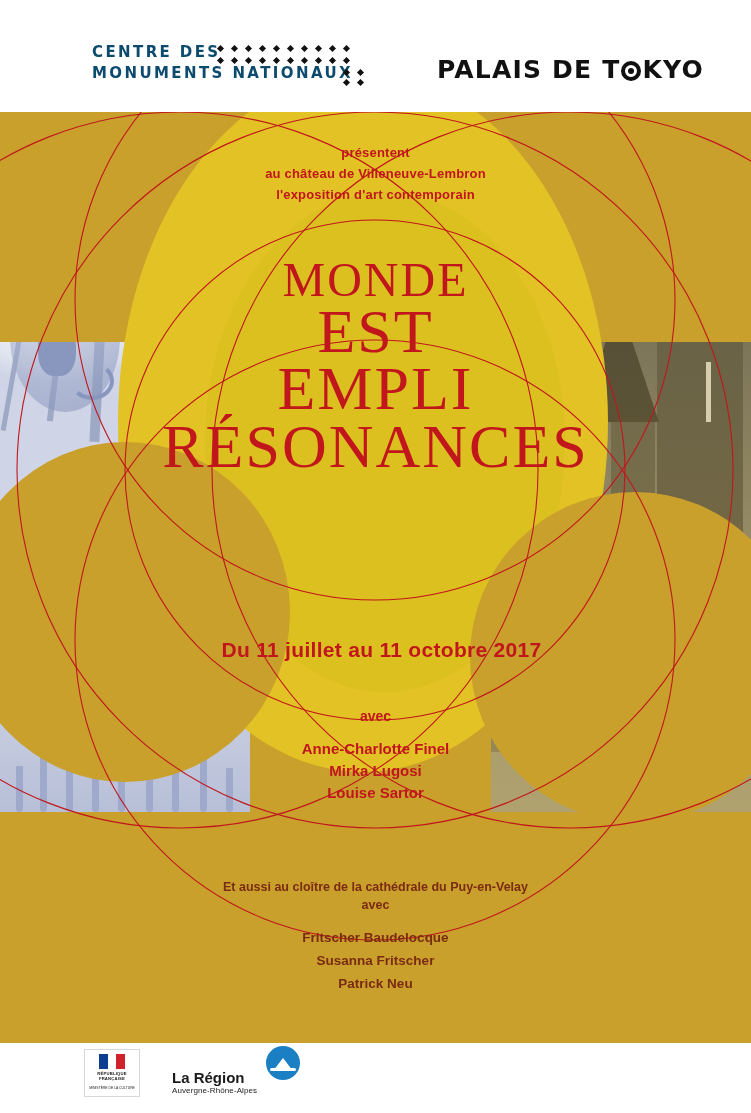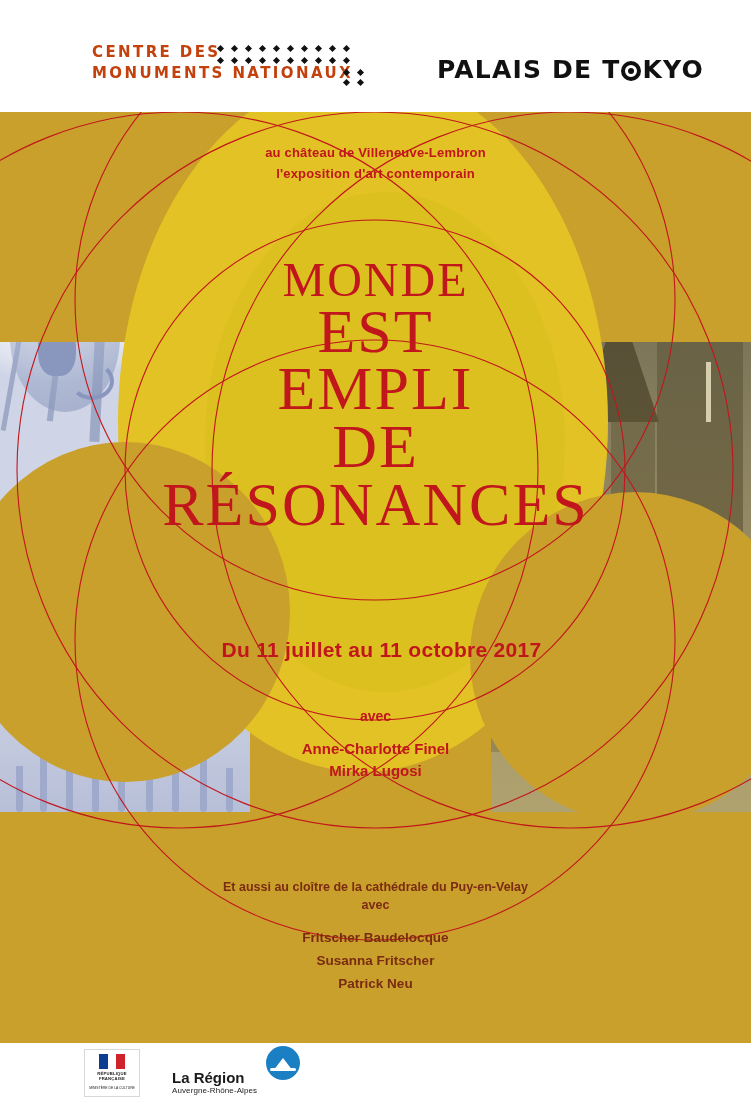--- a/index.html
+++ b/index.html
@@ -19,21 +19,21 @@
   }
 
   
   .header-band {
     position: absolute; top: 0; left: 0; width: 751px; height: 112px;
     background: #ffffff;
     z-index: 40;
   }
   .cmn-logo {
     position: absolute; left: 92px; top: 42px;
-    color: #c2410c; font-weight: bold; font-size: 15px;
+    color: #0c4a6e; font-weight: bold; font-size: 15px;
     letter-spacing: 2.4px; line-height: 21px;
     font-family: "DejaVu Sans", sans-serif;
   }
   .cmn-dots {
     position: absolute; left: 218px; top: 44px;
     width: 150px; height: 46px;
   }
   .cmn-dots span {
     position: absolute; width: 5px; height: 5px; background: #111;
     transform: rotate(45deg);
@@ -353,38 +353,39 @@
         <span style="left:140px;top:36px;"></span>
     </div>
     <div class="pdt-logo">
       <span>PALAIS DE T</span><span class="o-ring"></span><span>KY</span><span>O</span>
     </div>
   </div>
 
   <div class="text-layer">
 
     <div class="presente">
+      <div>présentent</div>
       <div>au château de Villeneuve-Lembron</div>
       <div>l'exposition d'art contemporain</div>
     </div>
 
     <div class="title">
       <div class="l2">MONDE</div>
       <div class="l3">EST</div>
       <div class="l4">EMPLI</div>
-      <div class="l5">DE</div>
       <div class="l6">RÉSONANCES</div>
     </div>
 
     <div class="dates">Du 11 juillet au 11 octobre 2017</div>
 
     <div class="avec1">avec</div>
     <div class="artists1">
       <div>Anne-Charlotte Finel</div>
       <div>Mirka Lugosi</div>
+      <div>Louise Sartor</div>
     </div>
 
     <div class="second-note">Et aussi au cloître de la cathédrale du Puy-en-Velay</div>
     <div class="avec2">avec</div>
     <div class="artists2">
       <div>Fritscher Baudelocque</div>
       <div>Susanna Fritscher</div>
       <div>Patrick Neu</div>
     </div>
   </div>

